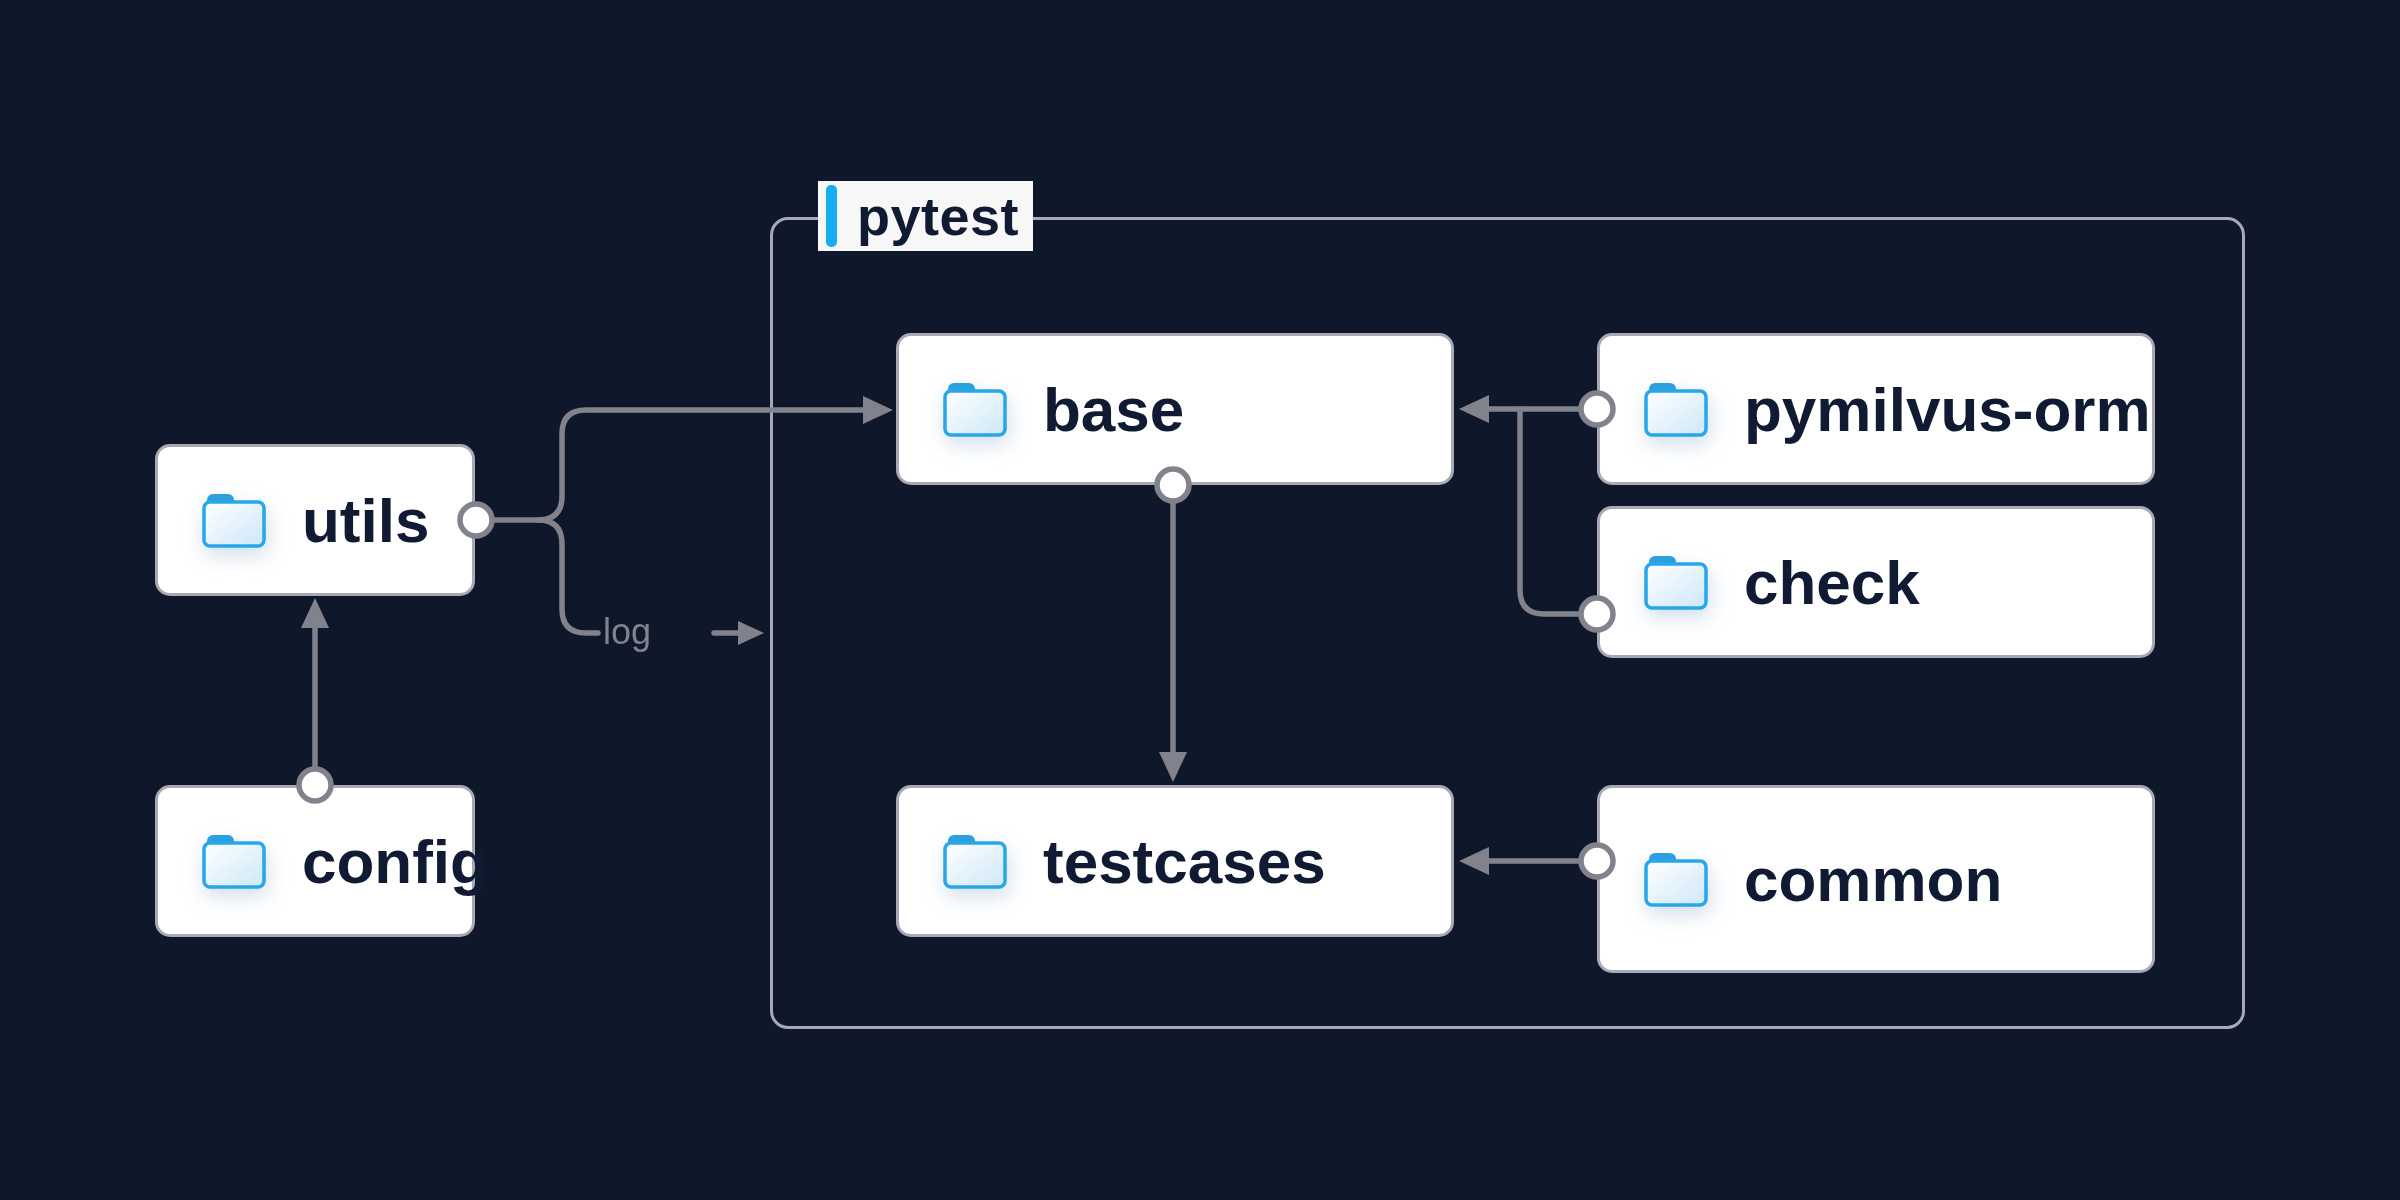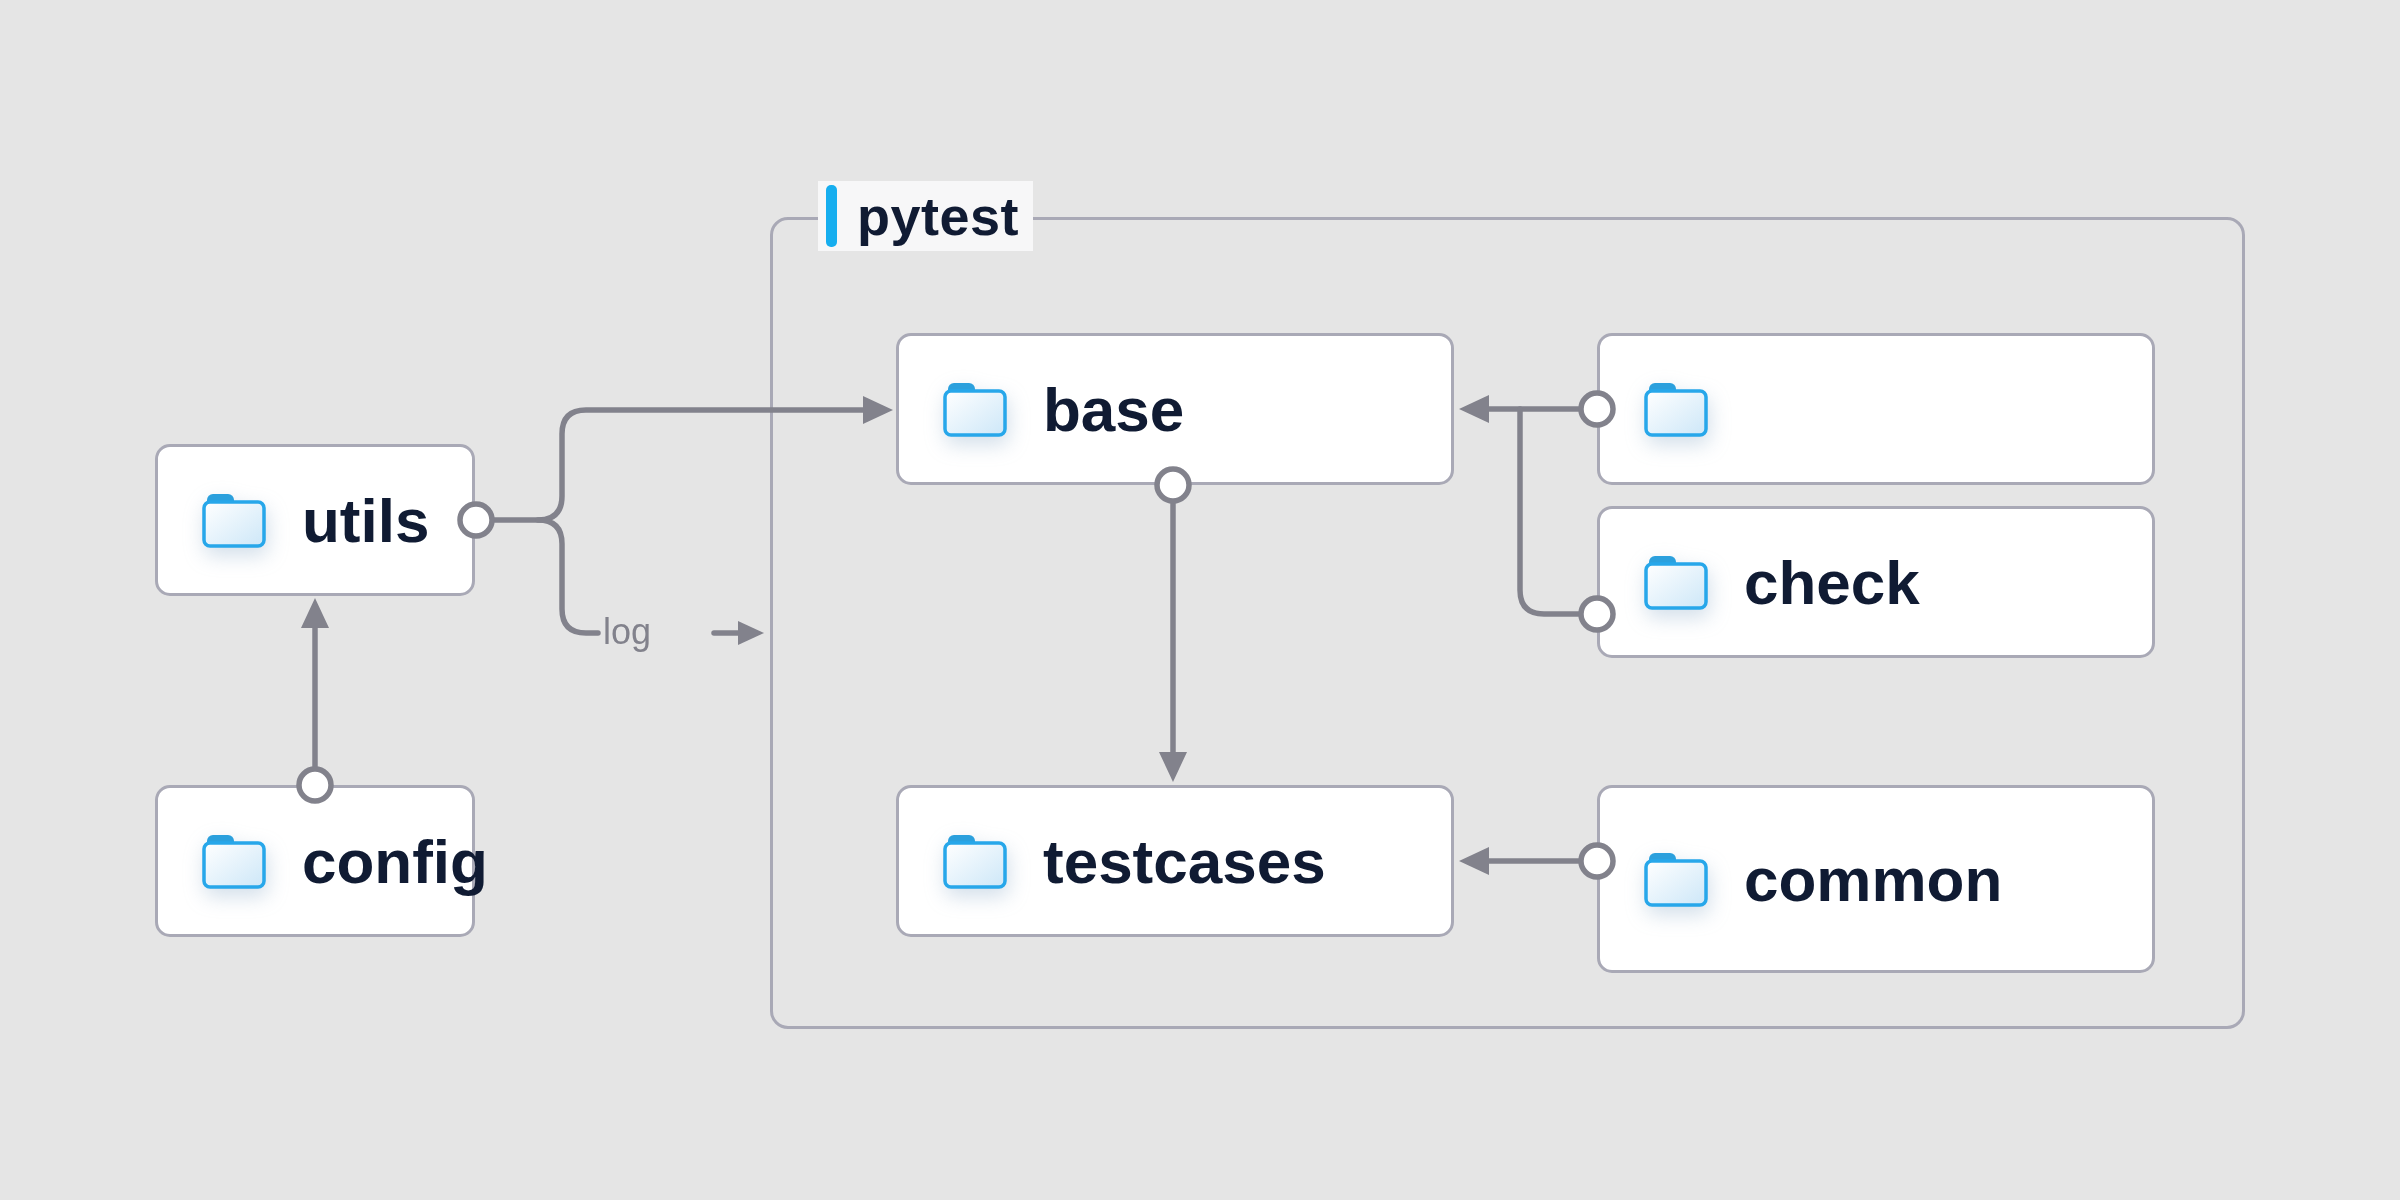--- a/index.html
+++ b/index.html
@@ -5,21 +5,21 @@
   html, body {
     margin: 0;
     padding: 0;
     background: #f7f7f8;
     font-family: "Liberation Sans", "DejaVu Sans", sans-serif;
   }
   .canvas {
     position: relative;
     width: 2400px;
     height: 1200px;
-    background: #e5e5e5;
+    background: #0f172a;
     overflow: hidden;
   }
   
   .group {
     position: absolute;
     left: 770px;
     top: 217px;
     width: 1475px;
     height: 812px;
     border: 3px solid #a9a9b6;
@@ -153,20 +153,21 @@
     <span class="label">base</span>
   </div>
 
   <div class="node n-pymilvus">
     <span class="icon">
       <svg width="64" height="56" viewBox="0 0 64 56">
           <rect x="5" y="2" width="27" height="18" rx="6" fill="#2ba0dd"></rect>
           <rect x="2" y="10" width="60" height="44" rx="6" fill="url(#folderGradient)" stroke="#27a7ea" stroke-width="3.5"></rect>
         </svg>
     </span>
+    <span class="label">pymilvus-orm</span>
   </div>
 
   <div class="node n-check">
     <span class="icon">
       <svg width="64" height="56" viewBox="0 0 64 56">
           <rect x="5" y="2" width="27" height="18" rx="6" fill="#2ba0dd"></rect>
           <rect x="2" y="10" width="60" height="44" rx="6" fill="url(#folderGradient)" stroke="#27a7ea" stroke-width="3.5"></rect>
         </svg>
     </span>
     <span class="label">check</span>

